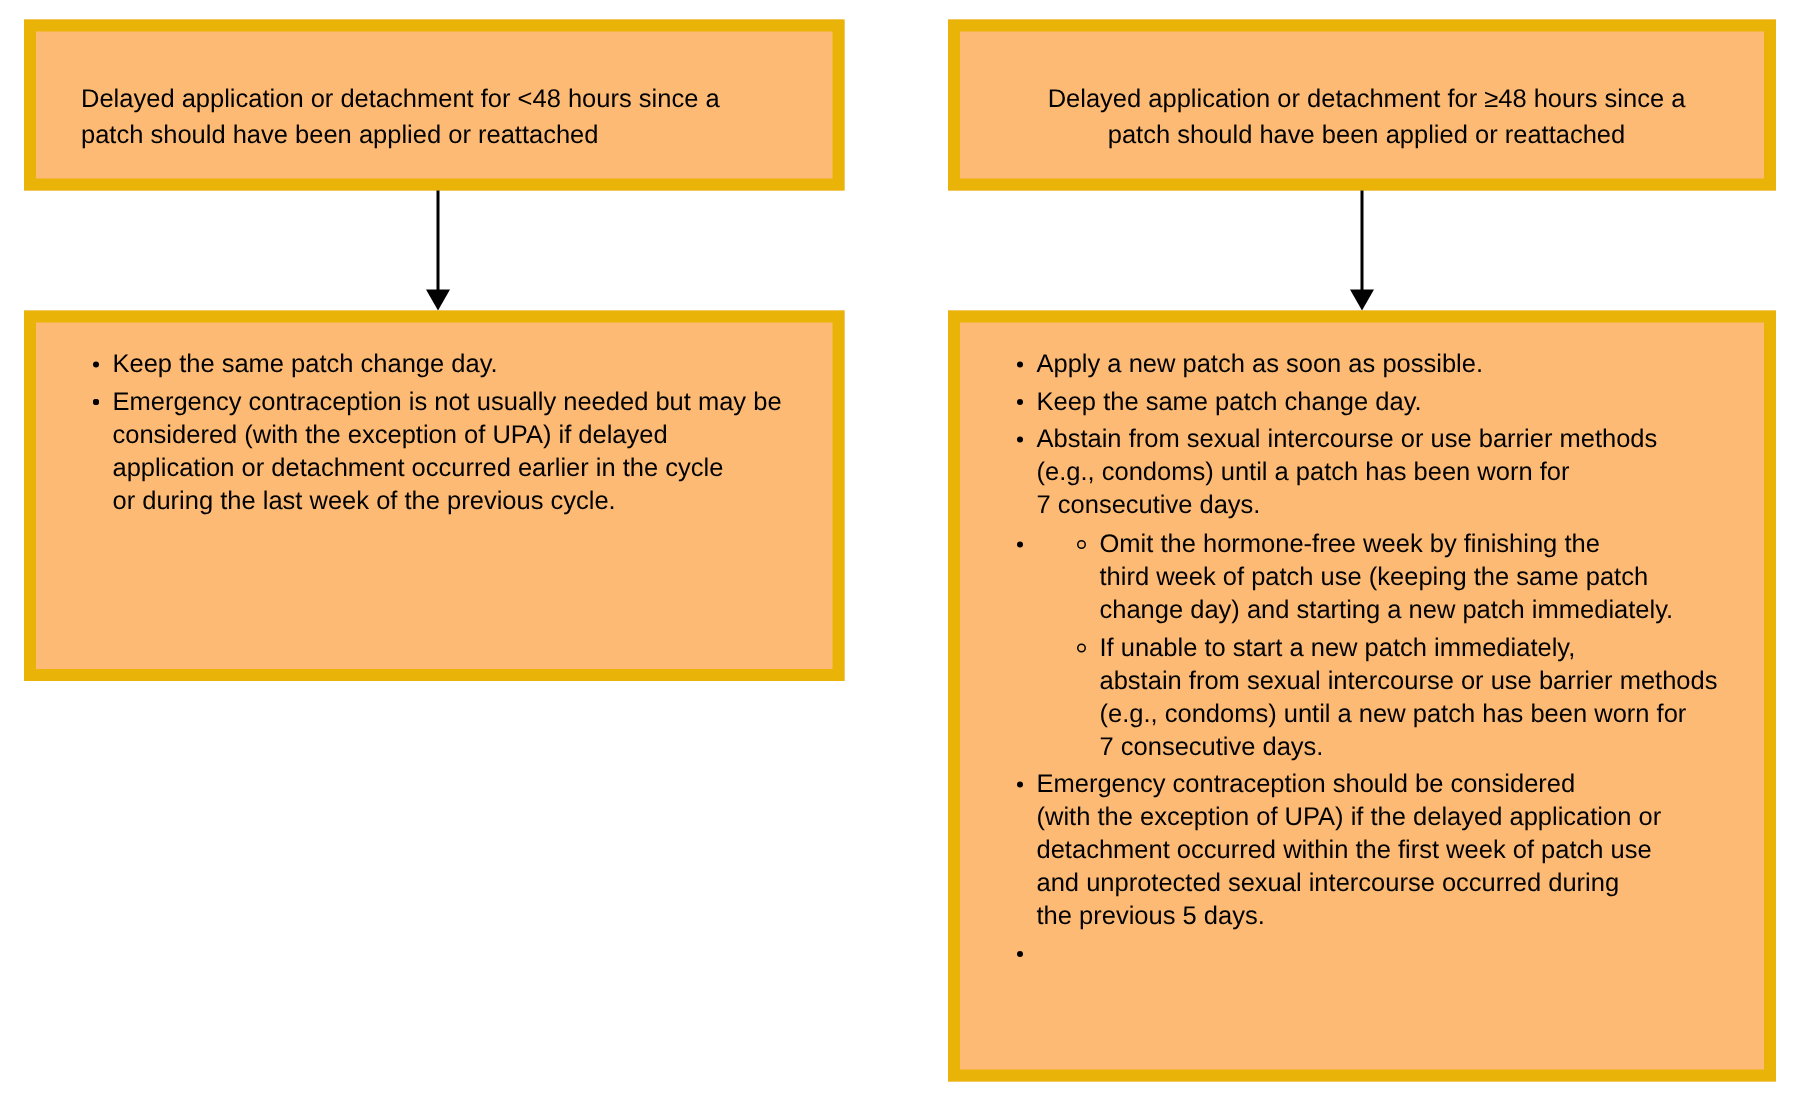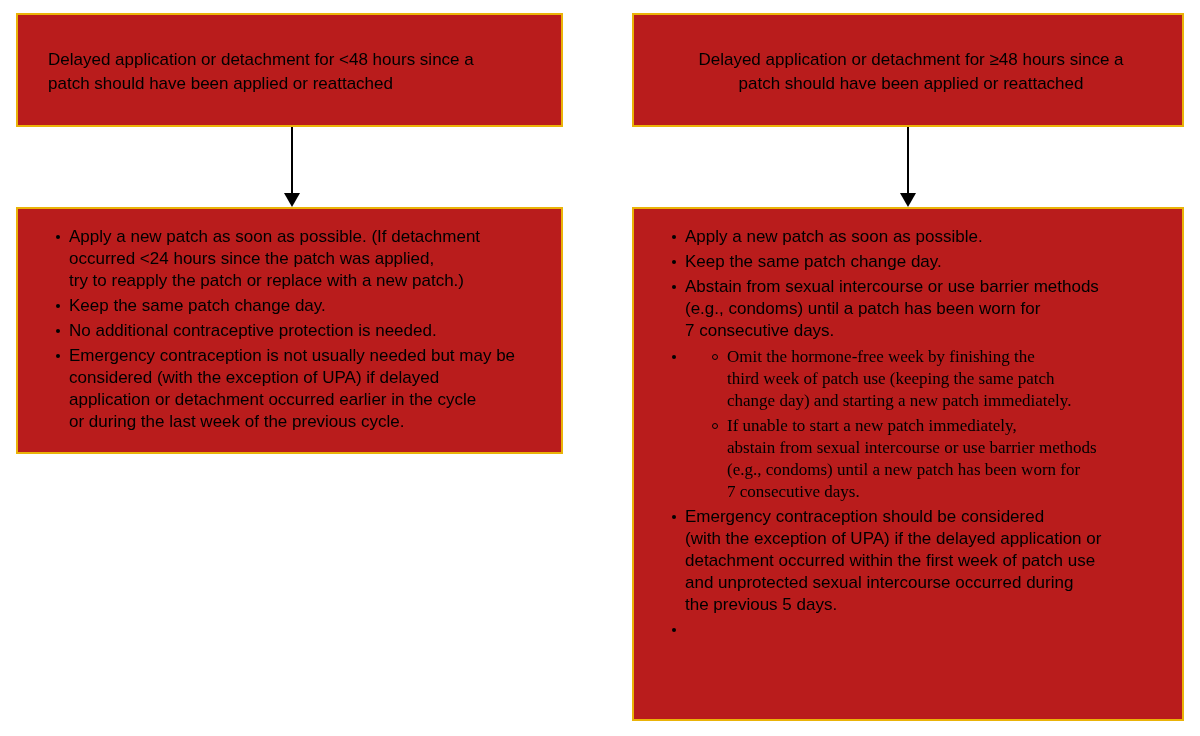--- a/index.html
+++ b/index.html
@@ -12,22 +12,22 @@
   .canvas {
     position: relative;
     width: 1200px;
     height: 736px;
     background: #ffffff;
     overflow: hidden;
   }
   .box {
     position: absolute;
     box-sizing: border-box;
-    border: 2px solid #eab308;
-    background: #b91c1c;
+    border: 8px solid #eab308;
+    background: #fdba74;
     overflow: hidden;
   }
   .box-top-left  { left: 16px;  top: 13px;  width: 547px; height: 114px; padding: 33px 24px 0 30px; }
   .box-top-right { left: 632px; top: 13px;  width: 552px; height: 114px; padding: 33px 24px 0 30px; text-align: center; }
   .box-bot-left  { left: 16px;  top: 207px; width: 547px; height: 247px; padding: 17px 12px 0 30px; }
   .box-bot-right { left: 632px; top: 207px; width: 552px; height: 514px; padding: 17px 10px 0 30px; }
 
   .condition-text {
     margin: 0;
     font-size: 17px;
@@ -59,21 +59,20 @@
   }
   ul.sub {
     list-style: none;
     margin: 4px 0 0 21px;
     padding: 0;
   }
   ul.sub > li {
     position: relative;
     padding-left: 21px;
     margin-top: 3px;
-    font-family: Liberation Serif, serif;
   }
   ul.sub > li:first-child { margin-top: 4px; }
   ul.sub > li > .circle {
     position: absolute;
     left: 6px;
     top: 8px;
     width: 6px;
     height: 6px;
     box-sizing: border-box;
     border: 1.5px solid #000000;
@@ -121,31 +120,24 @@
 
   <div class="arrow arrow-left">
     <span class="shaft"></span>
     <span class="head"></span>
   </div>
 
   <div class="box box-bot-left">
     <ul class="actions">
       <li>
         <span class="dot"></span>
-        <span class="item-text">Apply a new patch as soon as possible. (If detachment
-occurred &lt;24 hours since the patch was applied,
-try to reapply the patch or replace with a new patch.)</span>
-      </li>
-      <li>
-        <span class="dot"></span>
         <span class="item-text">Keep the same patch change day.</span>
       </li>
       <li>
         <span class="dot"></span>
-        <span class="item-text">No additional contraceptive protection is needed.</span>
       </li>
       <li>
         <span class="dot"></span>
         <span class="item-text">Emergency contraception is not usually needed but may be
 considered (with the exception of UPA) if delayed
 application or detachment occurred earlier in the cycle
 or during the last week of the previous cycle.</span>
       </li>
     </ul>
   </div>

